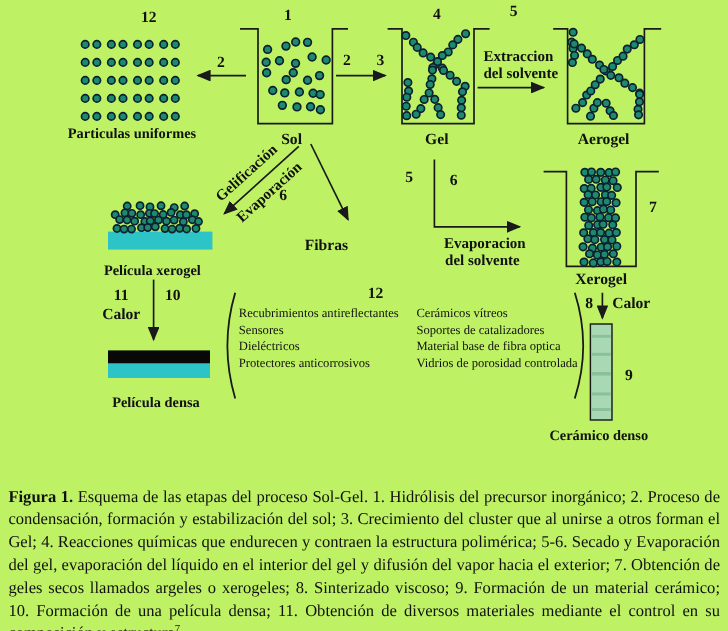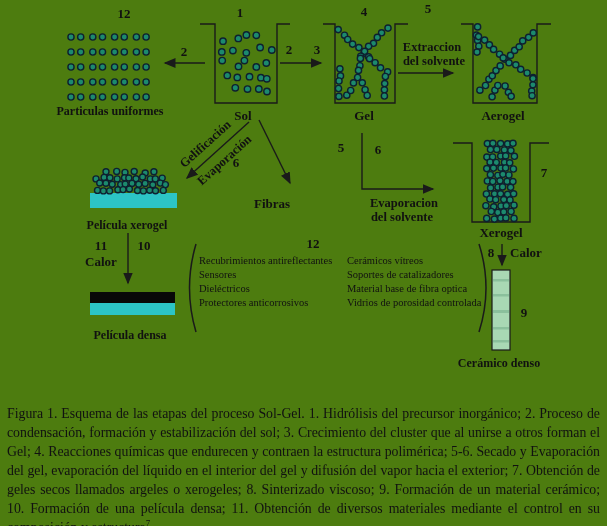--- a/index.html
+++ b/index.html
@@ -1,26 +1,26 @@
 <!DOCTYPE html>
 <html><head>
 <meta charset="utf-8">
 <style>
   html,body{margin:0;padding:0;background:#ffffff;}
-  .page{position:relative;width:607px;height:526px;background:#4d7c0f;overflow:hidden;
+  .page{position:relative;width:607px;height:526px;background:#bef264;overflow:hidden;
         font-family:"Liberation Serif",serif;}
   svg text{font-family:"Liberation Serif",serif;fill:#111;}
   .num{font-size:13px;font-weight:bold;}
   .lbl{font-size:13px;font-weight:bold;}
   .lbl2{font-size:12px;font-weight:bold;}
   .proc{font-size:12.5px;font-weight:bold;}
   .list{font-size:10.5px;font-weight:normal;}
   .caption{position:absolute;left:7px;top:390px;width:593px;
            font-size:13.8px;line-height:19px;text-align:justify;color:#111;}
-  .caption b{font-weight:normal;}
+  .caption b{font-weight:bold;}
   .caption sup{font-size:9px;line-height:0;}
 </style>
 </head>
 <body>
 
 <div class="page">
 
   <svg id="diagram" width="607" height="390" viewBox="0 0 607 390">
     <defs>
       <marker id="ah" markerWidth="9" markerHeight="7" refX="7.5" refY="3.5" orient="auto">

